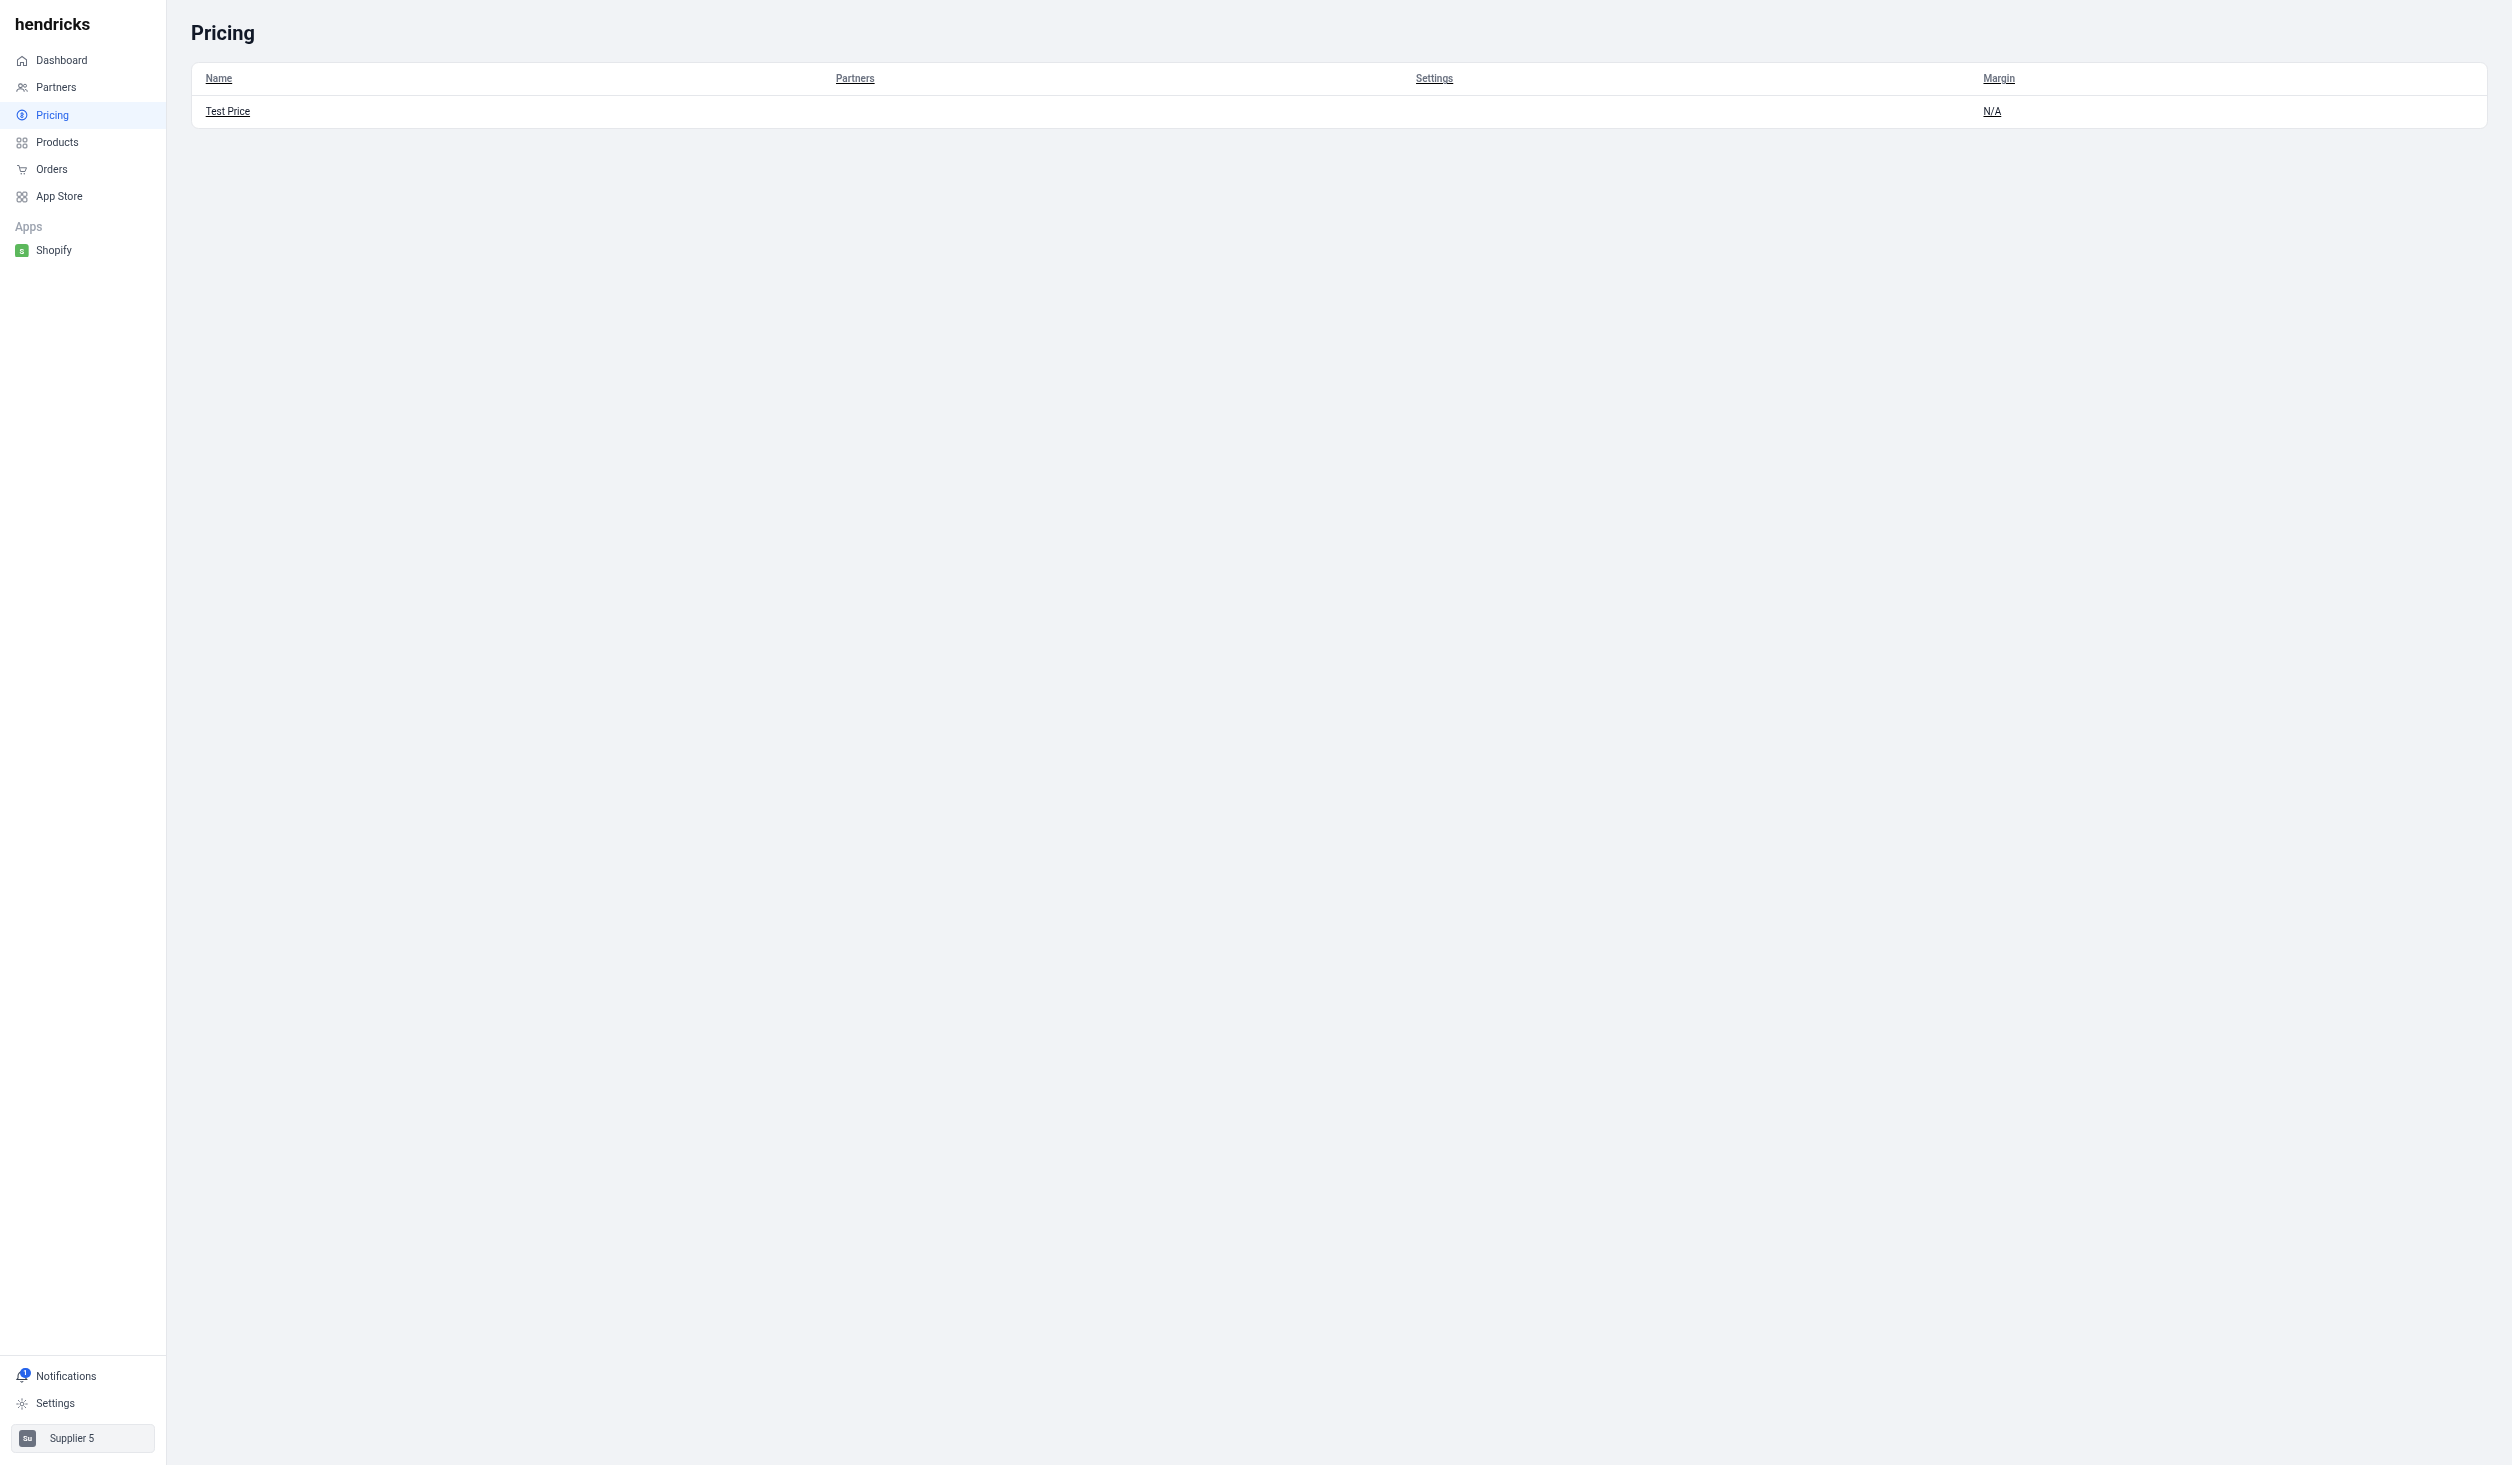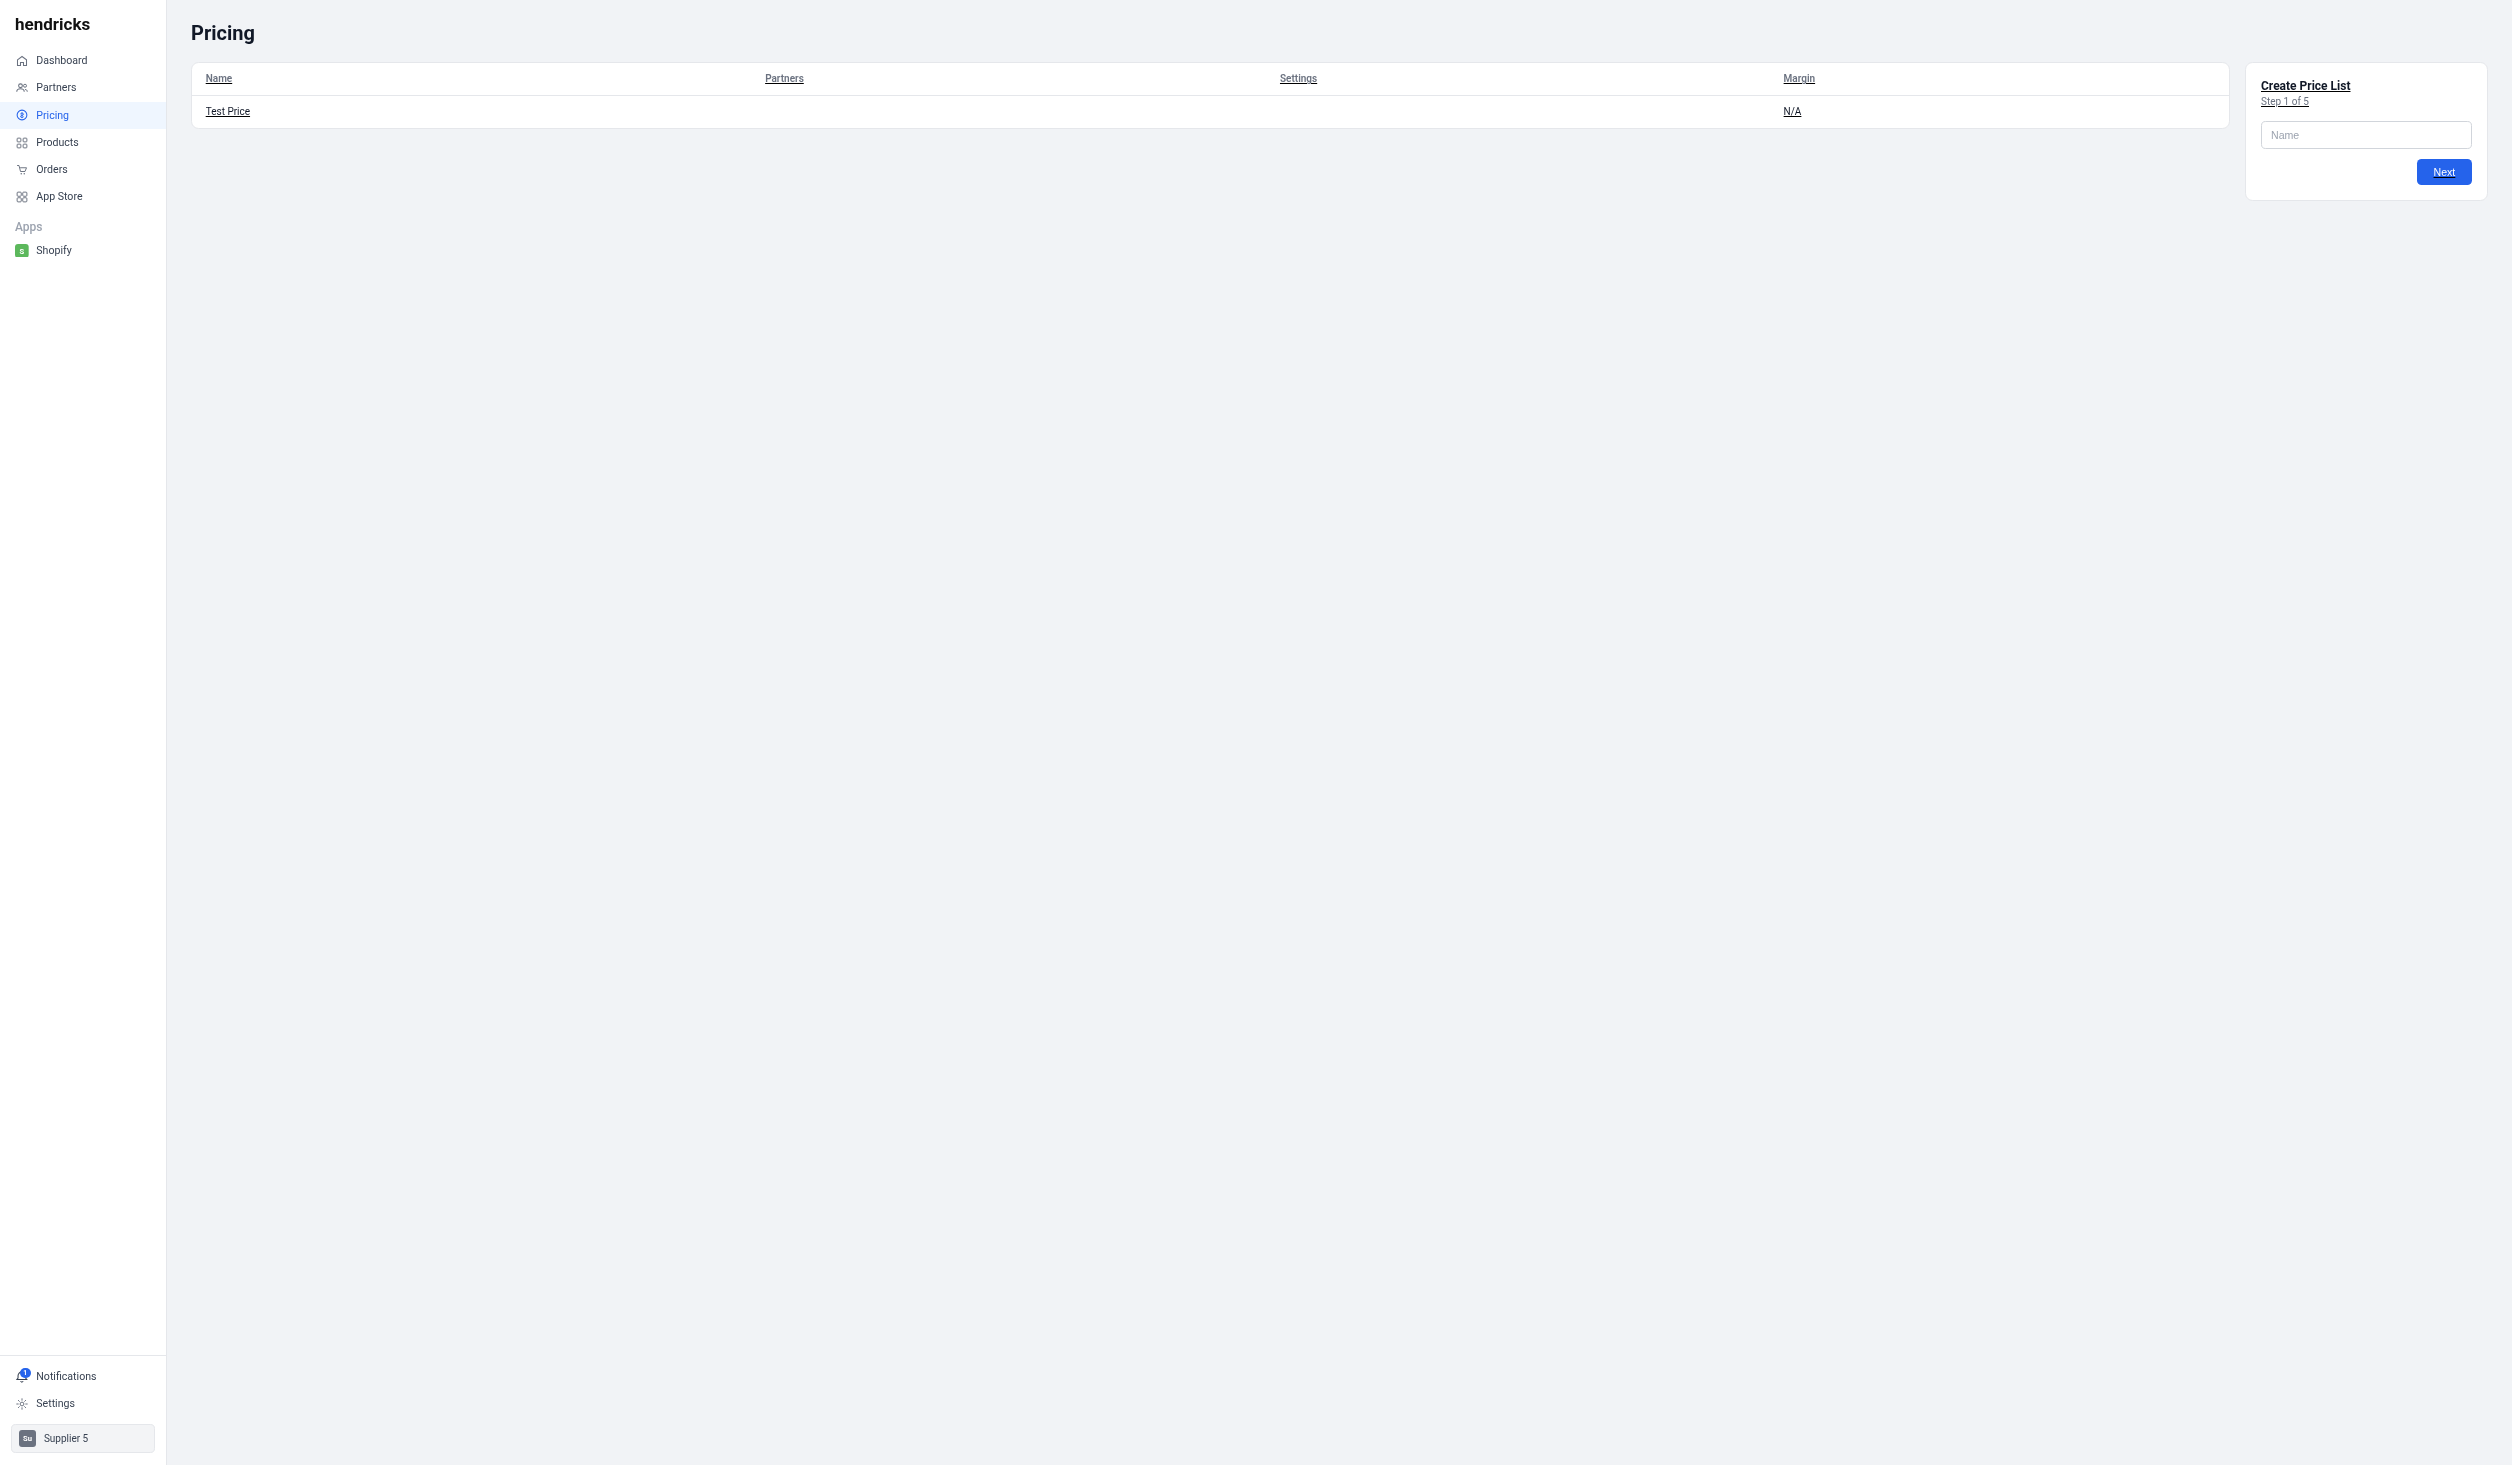--- a/index.html
+++ b/index.html
@@ -108,21 +108,21 @@
     .supplier-box {
       margin: 6px 10.6px 3px 10.6px;
       background: #f3f4f6;
       border: 0.8px solid #e5e7eb;
       border-radius: 4.6px;
       padding: 5.3px 7.6px;
       font-size: 10px;
       color: #374151;
       display: flex;
       align-items: center;
-      gap: 8px;
+      gap: 14px;
     }
 
     .supplier-avatar {
       width: 16.7px;
       height: 16.7px;
       background: #6b7280;
       border-radius: 3px;
       color: white;
       font-size: 7.6px;
       display: flex;
@@ -386,23 +386,15 @@
           <tr>
             <td>Test Price</td>
             <td></td>
             <td></td>
             <td>N/A</td>
           </tr>
         </tbody>
       </table>
     </div>
 
-    <div class="create-panel">
-      <div class="create-panel-title">Create Price List</div>
-      <div class="create-panel-step">Step 1 of 5</div>
-      <input class="create-panel-input" type="text" placeholder="Name" style="">
-      <div class="panel-footer">
-        <button class="btn-next">Next</button>
-      </div>
-    </div>
   </div>
 </div>
 
 
 </body></html>

